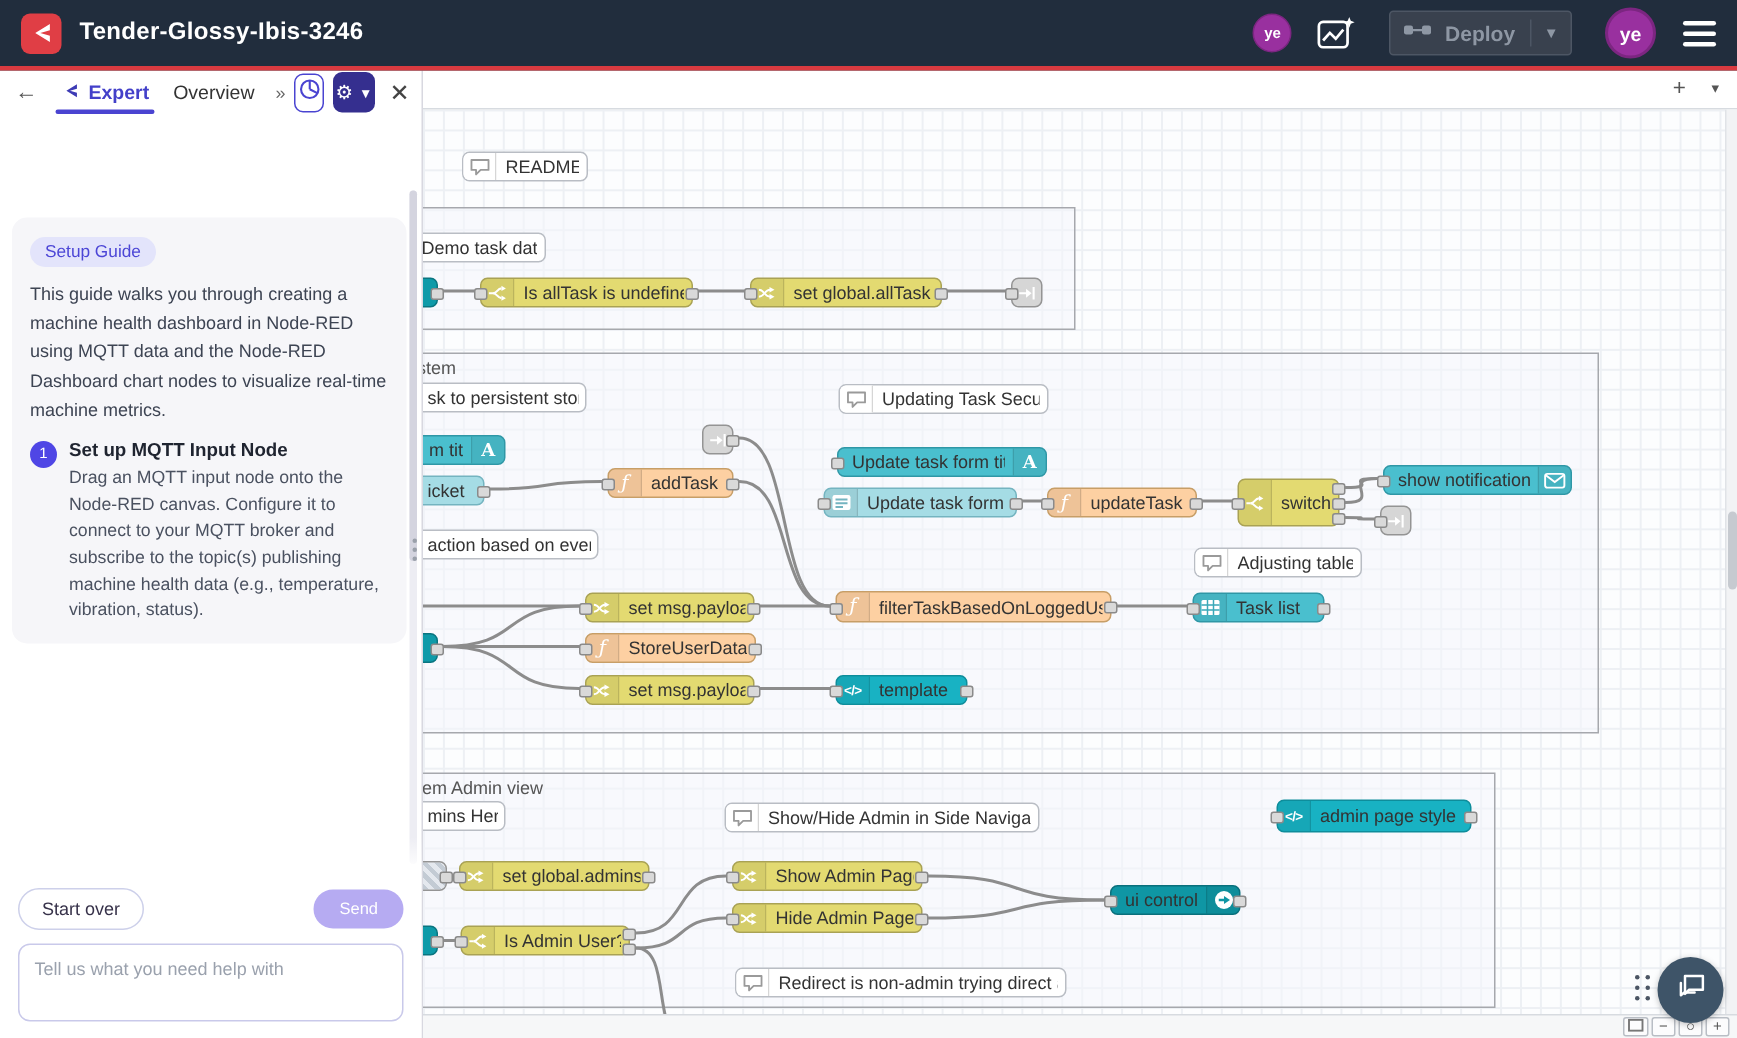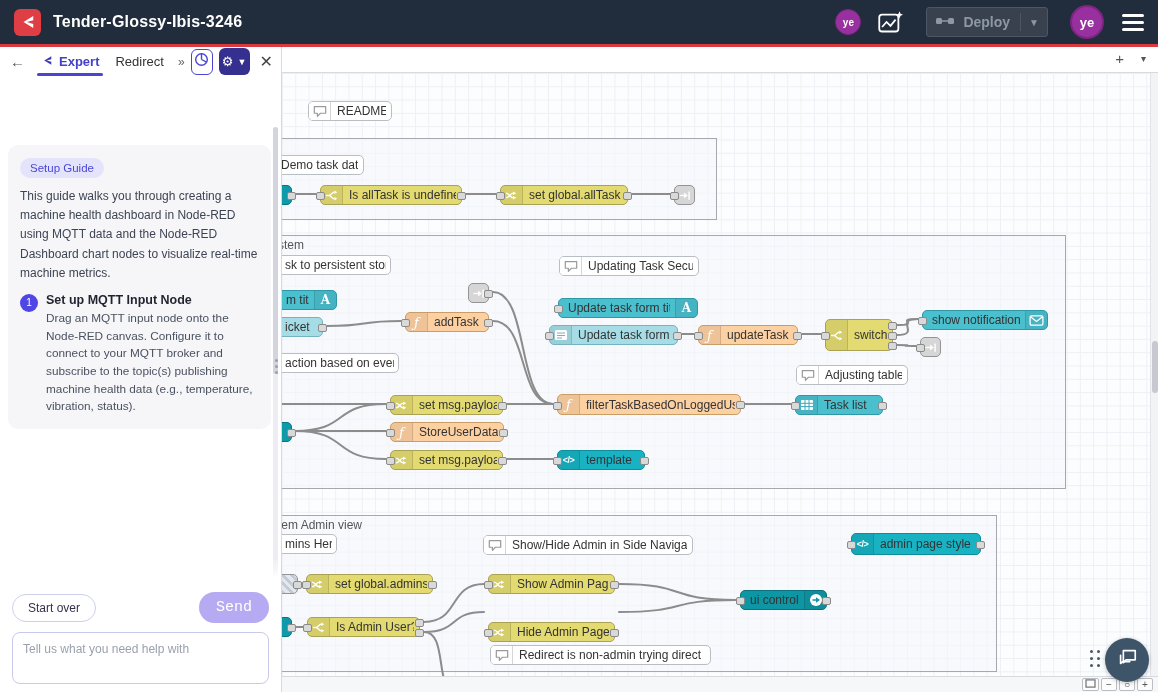--- a/index.html
+++ b/index.html
@@ -47,21 +47,21 @@
   .step-text { margin-top:3px; font-size:11.8px; color:#4A5160; line-height:1.5; }
   .chat-fade { position:absolute; left:0; right:0; bottom:108px; height:26px; background:linear-gradient(rgba(255,255,255,0),#fff 85%); pointer-events:none; z-index:3; }
   .pscroll { position:absolute; right:3px; top:80px; bottom:116px; width:5px; background:#EDEDF3; border-radius:3px; }
   .pscroll .thumb { position:absolute; top:0; left:0; width:5px; height:55%; background:#D4D4DF; border-radius:3px; }
   .panel-grip { position:absolute; right:3px; top:312px; display:flex; flex-direction:column; gap:3px; }
   .panel-grip i { width:3px; height:3px; border-radius:50%; background:#9aa0aa; }
 
   #panel-footer { position:absolute; left:0; bottom:0; right:0; height:108px; background:#fff; padding:8px 12px; z-index:4; }
   .pf-row { display:flex; align-items:center; justify-content:space-between; margin-bottom:9px; }
   .startover-btn { border:1px solid #CDD0EA; background:#fff; border-radius:999px; padding:6px 15px; font-size:12px; color:#37324A; cursor:pointer; font-family:inherit; }
-  .send-btn { border:none; background:#B6ABF2; color:#fff; border-radius:999px; padding:7px 17px; font-size:15px; cursor:pointer; font-family:Liberation Mono, monospace; }
+  .send-btn { border:none; background:#B6ABF2; color:#fff; border-radius:999px; padding:7px 17px; font-size:11px; cursor:pointer; font-family:Liberation Sans, sans-serif; }
   .help-input { width:100%; height:52px; border:1px solid #C9C9EA; border-radius:8px; resize:none; padding:9px 10px; font-size:12px; color:#333; font-family:inherit; outline:none; }
   .help-input::placeholder { color:#9AA1AD; }
 
   
   #canvas { position:absolute; left:282px; top:47px; right:0; bottom:0; background:#fff; overflow:hidden; }
   #flowtabs { position:absolute; left:0; top:0; right:0; height:26px; background:#fff; border-bottom:1px solid #D7DBE0; z-index:6; }
   .ft-plus { position:absolute; right:34px; top:3px; font-size:15px; color:#555; cursor:pointer; }
   .ft-caret { position:absolute; right:12px; top:6px; font-size:10px; color:#555; cursor:pointer; }
   #flow { position:absolute; left:0; top:26px; width:876px; height:619px; background-color:#FCFDFE;
           background-image:linear-gradient(#EDF0F4 1px,transparent 1px),linear-gradient(90deg,#EDF0F4 1px,transparent 1px);
@@ -147,21 +147,21 @@
     <span class="back-arrow">←</span>
     <div class="ptab active">
       <span>
         <svg viewBox="0 0 24 24" width="13" height="13">
             <path d="M19 4L6 12l13 8v-5.5L10.5 12 19 9.5z" fill="#3D3BB5"></path>
           </svg>
       </span>
       <span>Expert</span>
     </div>
     <div class="ptab">
-      <span>Redirect</span>
+      <span>Overview</span>
     </div>
     <span class="chev2">»</span>
     <div class="pie-btn">
       <span>
         <svg viewBox="0 0 16 16" width="15" height="15">
             <circle cx="8" cy="8" r="6.2" fill="none" stroke="#4A44D1" stroke-width="1.5"></circle>
             <path d="M8 8V1.8M8 8l5.4 2.8" fill="none" stroke="#4A44D1" stroke-width="1.5"></path>
           </svg>
       </span>
     </div>
@@ -532,21 +532,21 @@
               <path d="M1 9.5c4 0 4-5 8-5"></path>
             </g>
             <path d="M8.6 2.6l3.6 1.9-3.6 1.9z" fill="#fff"></path>
             <path d="M8.6 7.6l3.6 1.9-3.6 1.9z" fill="#fff"></path>
           </svg>
         </span>
         <span class="nlabel pl it">Show Admin Page</span>
         <span class="port pin" style="top: 6px;"></span>
         <span class="port pout" style="top: 6px;"></span>
       </div>
-      <div class="nnode c-yellow" style="left: 206px; top: 529px; width: 127px; height: 20px; margin-top: 20px;">
+      <div class="nnode c-yellow" style="left: 206px; top: 529px; width: 127px; height: 20px;">
         <span class="nicon s-l">
           <svg viewBox="0 0 14 14" width="13" height="13">
             <g fill="none" stroke="#fff" stroke-width="1.4">
               <path d="M1 4.5c4 0 4 5 8 5"></path>
               <path d="M1 9.5c4 0 4-5 8-5"></path>
             </g>
             <path d="M8.6 2.6l3.6 1.9-3.6 1.9z" fill="#fff"></path>
             <path d="M8.6 7.6l3.6 1.9-3.6 1.9z" fill="#fff"></path>
           </svg>
         </span>

